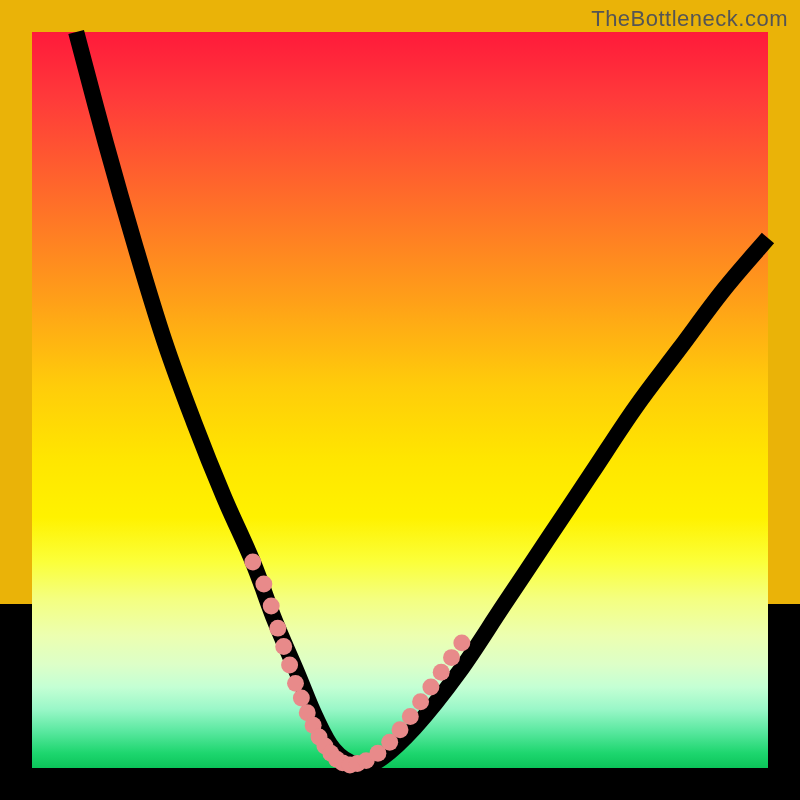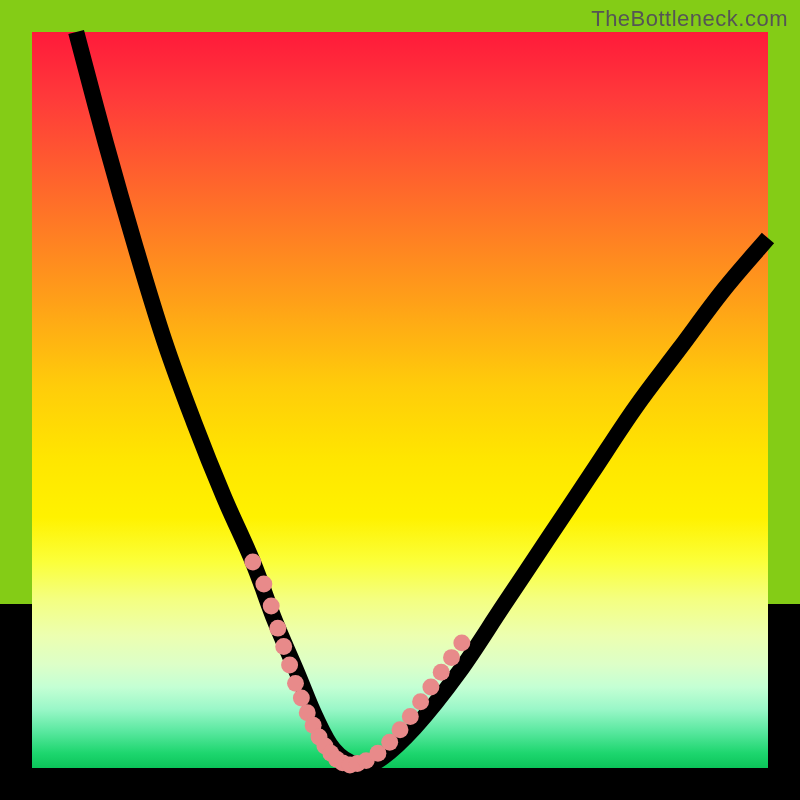--- a/index.html
+++ b/index.html
@@ -10,21 +10,21 @@
     overflow: hidden;
     background: #000;
     font-family: Arial, Helvetica, sans-serif;
   }
   .frame {
     position: absolute;
     left: 0;
     top: 0;
     width: 800px;
     height: 604px;
-    background: #84cc16;
+    background: #eab308;
   }
   .plot {
     position: absolute;
     left: 32px;
     top: 32px;
     width: 736px;
     height: 736px;
     background: linear-gradient(to bottom,
       #ff1a3a 0%,
       #ff3a3a 9%,

